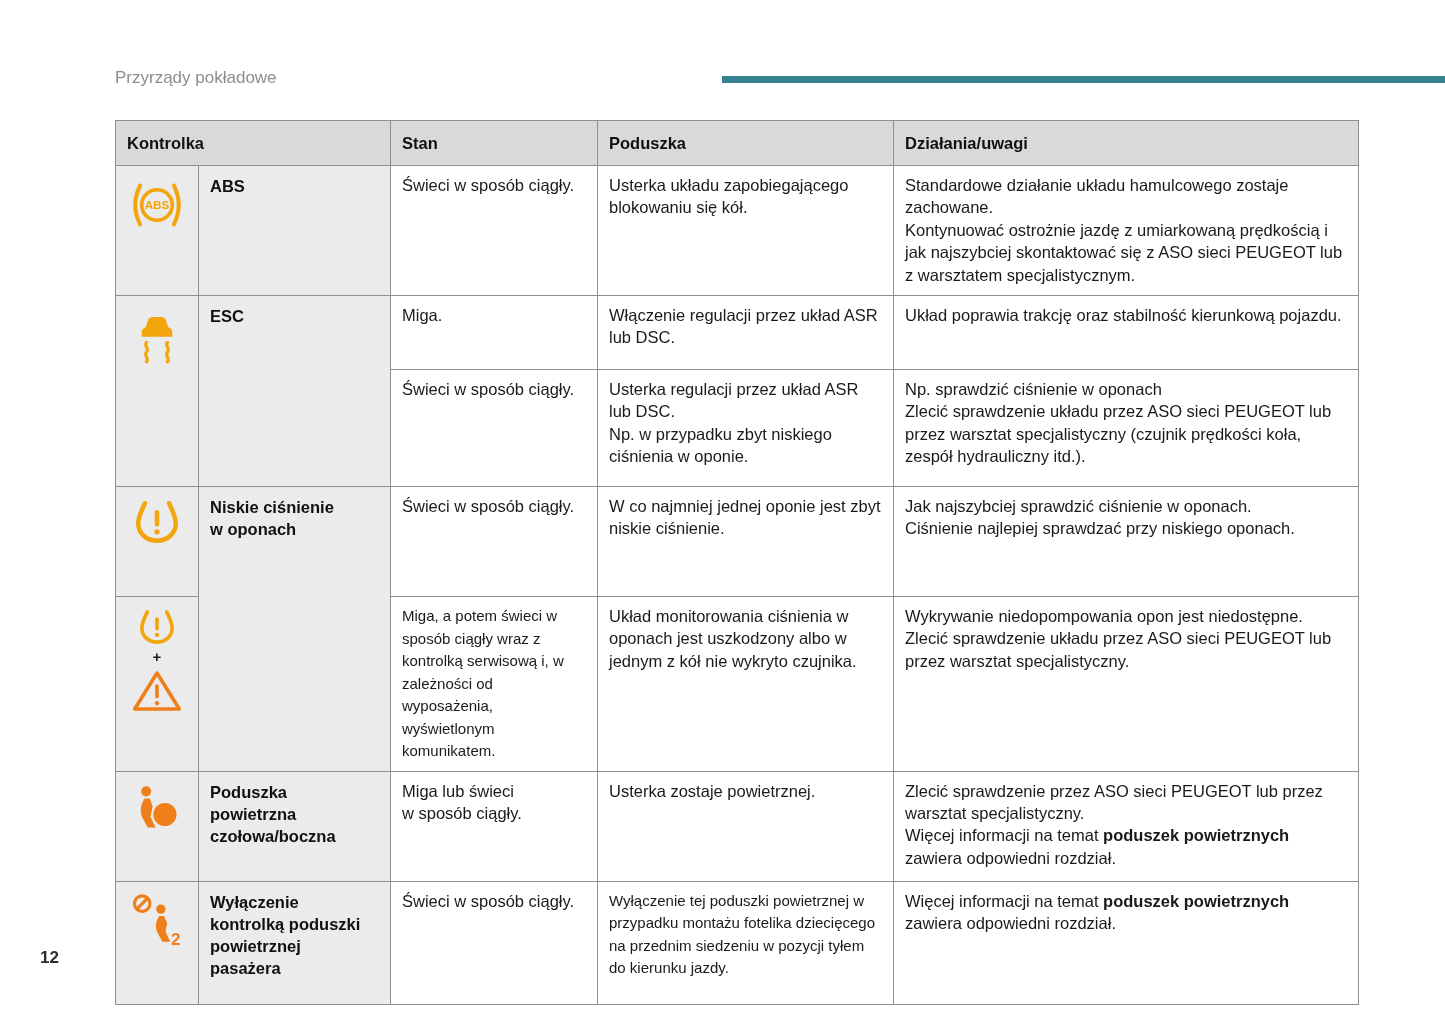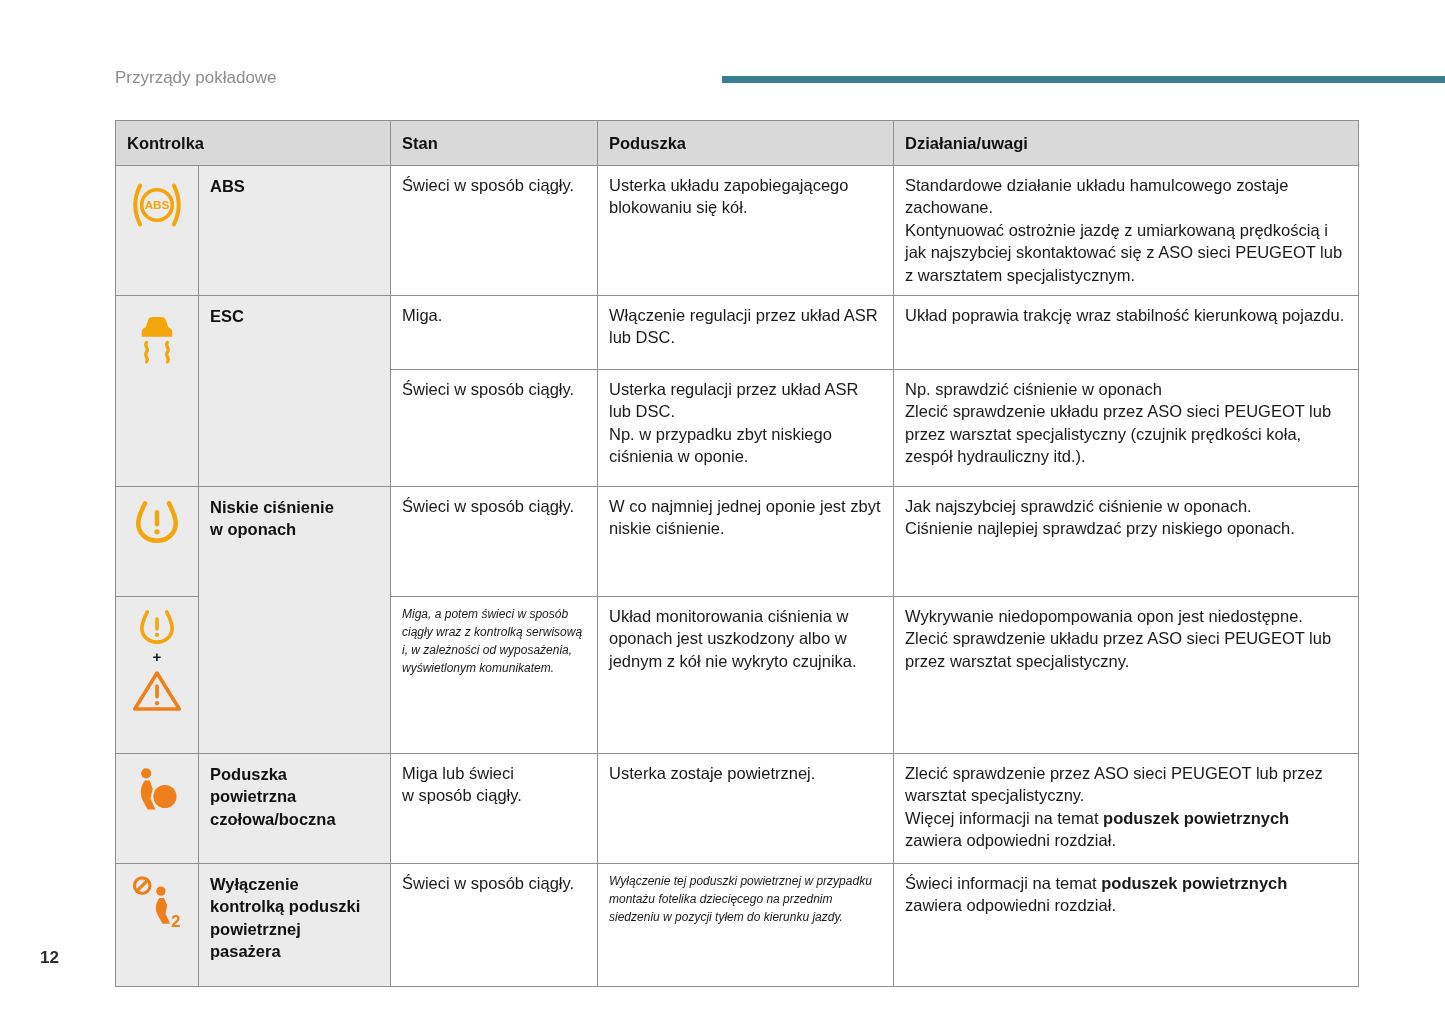--- a/index.html
+++ b/index.html
@@ -30,21 +30,21 @@
   td.icon-cell {
     background:var(--label_bg,#ebebeb); text-align:center; padding:10px 2px 6px 2px;
   }
   td.name-cell {
     background:var(--label_bg,#ebebeb); font-weight:bold; font-size:16.5px;
     padding:9px 8px 8px 11px; white-space:pre-line; line-height:1.35; color:#111;
   }
   td.txt {
     font-size:16.5px; padding:8px 12px 8px 11px; white-space:pre-line; line-height:1.36; color:#1a1a1a;
   }
-  td.txt.small { font-size:12px; line-height:1.5;font-style:italic; }
+  td.txt.small { font-size:15px; line-height:1.5; }
   .icon-stack { display:flex; flex-direction:column; align-items:center; gap:1px; }
   .plus-sign { font-size:15px; font-weight:bold; color:#1a1a1a; line-height:1; margin:1px 0 3px 0; }
   .amber { color:var(--amber,#f2a50c); }
   .orange { color:var(--orange,#ef7f1a); }
   svg .s { fill:none; stroke:currentColor; stroke-linecap:round; stroke-linejoin:round; }
   svg .f { fill:currentColor; stroke:none; }
   svg text { font-family:"Liberation Sans","DejaVu Sans",sans-serif; }
 </style>
 </head>
 <body>
@@ -93,21 +93,21 @@
         <td class="icon-cell" rowspan="2">
           <svg class="amber" width="58" height="60" viewBox="0 0 72 72">
             <path class="f" d="M17 31 c0-3 2-5 5-6 l3-9 c1-2.5 3-3.5 5.5-3.5 h11 c2.5 0 4.5 1 5.5 3.5 l3 9 c3 1 5 3 5 6 v6 H17 z"></path>
             <path class="s" stroke-width="4" d="M23 44 c-4 4 4 8 0 12 c-4 4 4 8 0 12"></path>
             <path class="s" stroke-width="4" d="M49 44 c-4 4 4 8 0 12 c-4 4 4 8 0 12"></path>
           </svg>
         </td>
         <td class="name-cell" rowspan="2">ESC</td>
         <td class="txt">Miga.</td>
         <td class="txt">Włączenie regulacji przez układ ASR lub DSC.</td>
-        <td class="txt">Układ poprawia trakcję wraz stabilność kierunkową pojazdu.</td>
+        <td class="txt">Układ poprawia trakcję oraz stabilność kierunkową pojazdu.</td>
       </tr>
 
       <tr style="height:117px">
         <td class="txt">Świeci w sposób ciągły.</td>
         <td class="txt">Usterka regulacji przez układ ASR lub DSC.
 Np. w przypadku zbyt niskiego ciśnienia w oponie.</td>
         <td class="txt">Np. sprawdzić ciśnienie w oponach
 Zlecić sprawdzenie układu przez ASO sieci PEUGEOT lub przez warsztat specjalistyczny (czujnik prędkości koła, zespół hydrauliczny itd.).</td>
       </tr>
 
@@ -176,18 +176,18 @@
             <path class="f" d="M39 31 C34 38 33 46 37 53 L43 64 H53 L47 51 L49 40 L45 31 Z"></path>
             <text class="f" x="60" y="68" font-size="22" font-weight="bold" text-anchor="middle">2</text>
           </svg>
         </td>
         <td class="name-cell">Wyłączenie
 kontrolką poduszki
 powietrznej
 pasażera</td>
         <td class="txt">Świeci w sposób ciągły.</td>
         <td class="txt small">Wyłączenie tej poduszki powietrznej w przypadku montażu fotelika dziecięcego na przednim siedzeniu w pozycji tyłem do kierunku jazdy.</td>
-        <td class="txt"><span>Świeci informacji na temat </span><span style="font-weight: bold;">poduszek powietrznych</span><span> zawiera odpowiedni rozdział.</span></td>
+        <td class="txt"><span>Więcej informacji na temat </span><span style="font-weight: bold;">poduszek powietrznych</span><span> zawiera odpowiedni rozdział.</span></td>
       </tr>
 
     </tbody>
   </table>
 </div>
 
 </body></html>

